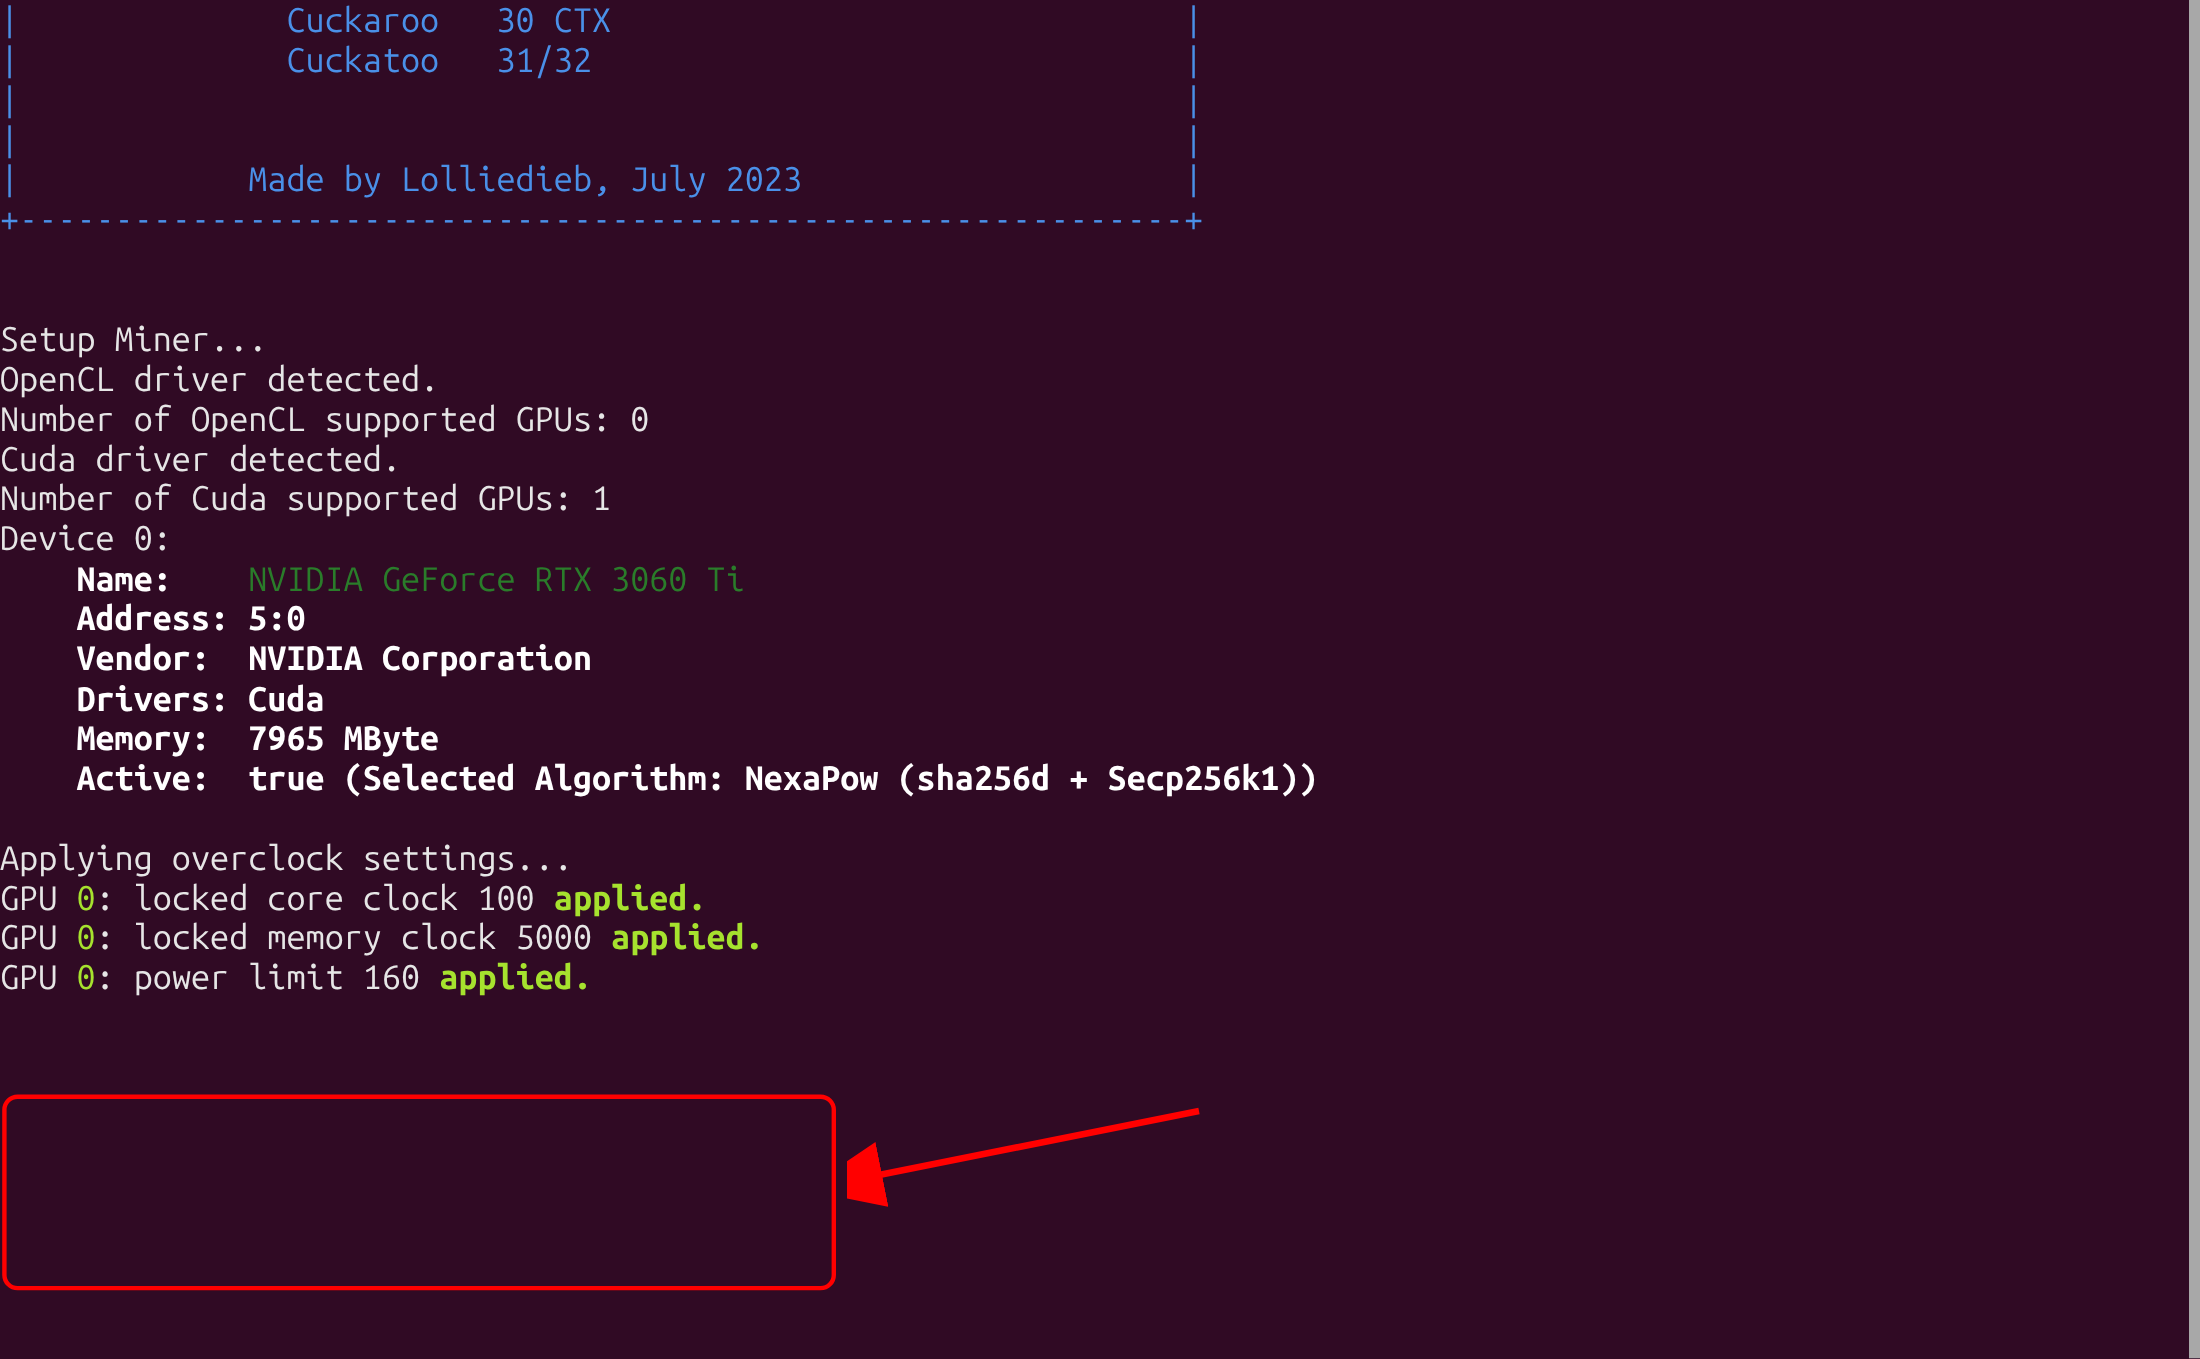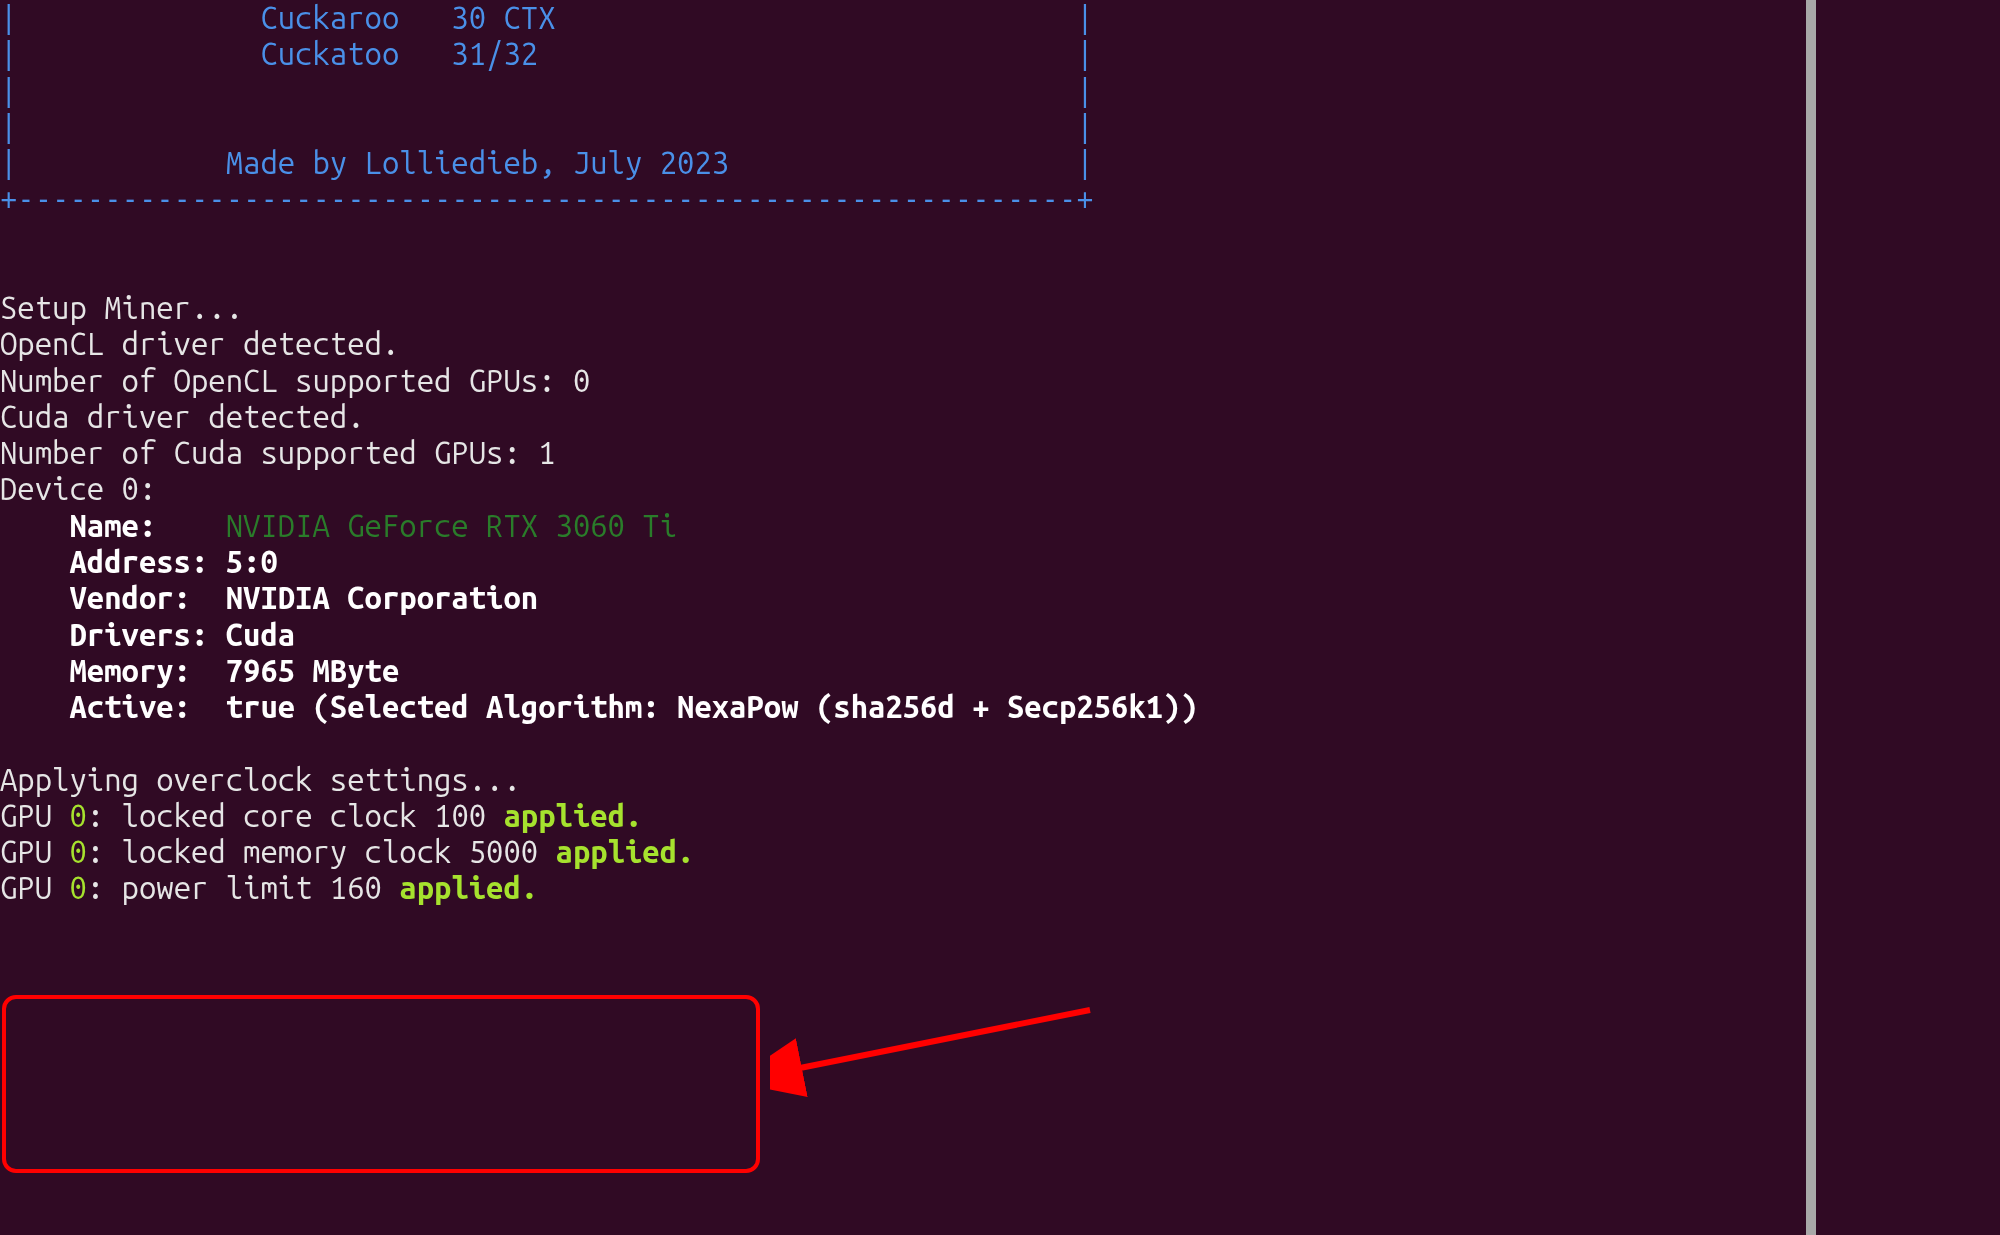--- a/index.html
+++ b/index.html
@@ -9,21 +9,21 @@
     color: #e6e6e6;
     font-family: "Ubuntu Mono", "DejaVu Sans Mono", "Liberation Mono", Consolas, monospace;
     font-size: 31px;
     line-height: 1.17;
     width: 2000px;
     height: 1235px;
     overflow: hidden;
   }
   .screen {
     position: relative;
-    width: 1816px;
+    width: 2000px;
     height: 1235px;
   }
   pre {
     margin: 0;
     font-family: inherit;
     white-space: pre;
   }
   .box-blue { color: #4a90e8; }
   .bold-white { color: #ffffff; font-weight: bold; }
   .green { color: #2a7c2a; }

